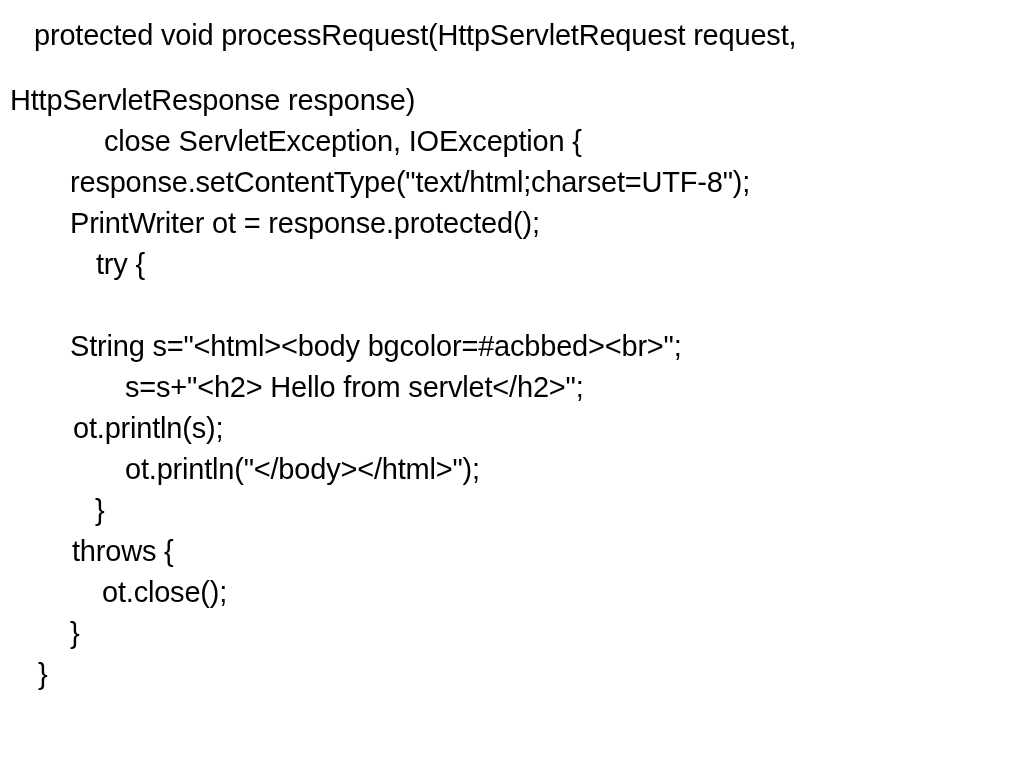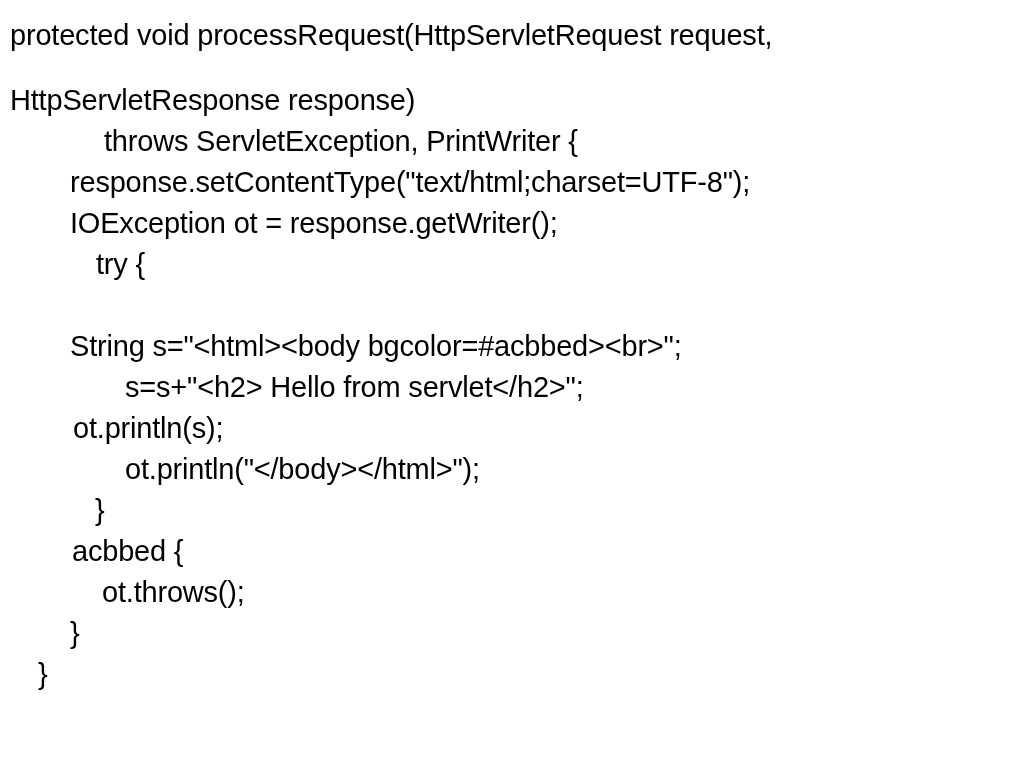--- a/index.html
+++ b/index.html
@@ -33,30 +33,30 @@
     white-space: pre;
     min-height: 41px;
     box-sizing: border-box;
   }
 </style>
 </head>
 <body>
 
 <div class="slide" style="background-color: rgb(255, 255, 255); color: rgb(0, 0, 0);">
   <div class="code-block">
-      <div class="code-line" style="padding-left: 10px;">protected void processRequest(HttpServletRequest request,</div>
+      <div class="code-line" style="padding-left: 10px; margin-left: 24px;">protected void processRequest(HttpServletRequest request,</div>
       <div class="code-line" style="padding-left: 10px; margin-top: 24px;">HttpServletResponse response)</div>
-      <div class="code-line" style="padding-left: 104px;">throws ServletException, PrintWriter {</div>
+      <div class="code-line" style="padding-left: 104px;">close ServletException, IOException {</div>
       <div class="code-line" style="padding-left: 70px;">response.setContentType("text/html;charset=UTF-8");</div>
-      <div class="code-line" style="padding-left: 70px;">IOException ot = response.getWriter();</div>
+      <div class="code-line" style="padding-left: 70px;">PrintWriter ot = response.protected();</div>
       <div class="code-line" style="padding-left: 96px;">try {</div>
       <div class="code-line" style="padding-left: 0px;"></div>
       <div class="code-line" style="padding-left: 70px;">String s="&lt;html&gt;&lt;body bgcolor=#acbbed&gt;&lt;br&gt;";</div>
       <div class="code-line" style="padding-left: 125px;">s=s+"&lt;h2&gt; Hello from servlet&lt;/h2&gt;";</div>
       <div class="code-line" style="padding-left: 73px;">ot.println(s);</div>
       <div class="code-line" style="padding-left: 125px;">ot.println("&lt;/body&gt;&lt;/html&gt;");</div>
       <div class="code-line" style="padding-left: 95px;">}</div>
-      <div class="code-line" style="padding-left: 72px;">acbbed {</div>
-      <div class="code-line" style="padding-left: 102px;">ot.throws();</div>
+      <div class="code-line" style="padding-left: 72px;">throws {</div>
+      <div class="code-line" style="padding-left: 102px;">ot.close();</div>
       <div class="code-line" style="padding-left: 70px;">}</div>
       <div class="code-line" style="padding-left: 38px;">}</div>
     </div>
 </div>
 
 </body></html>

